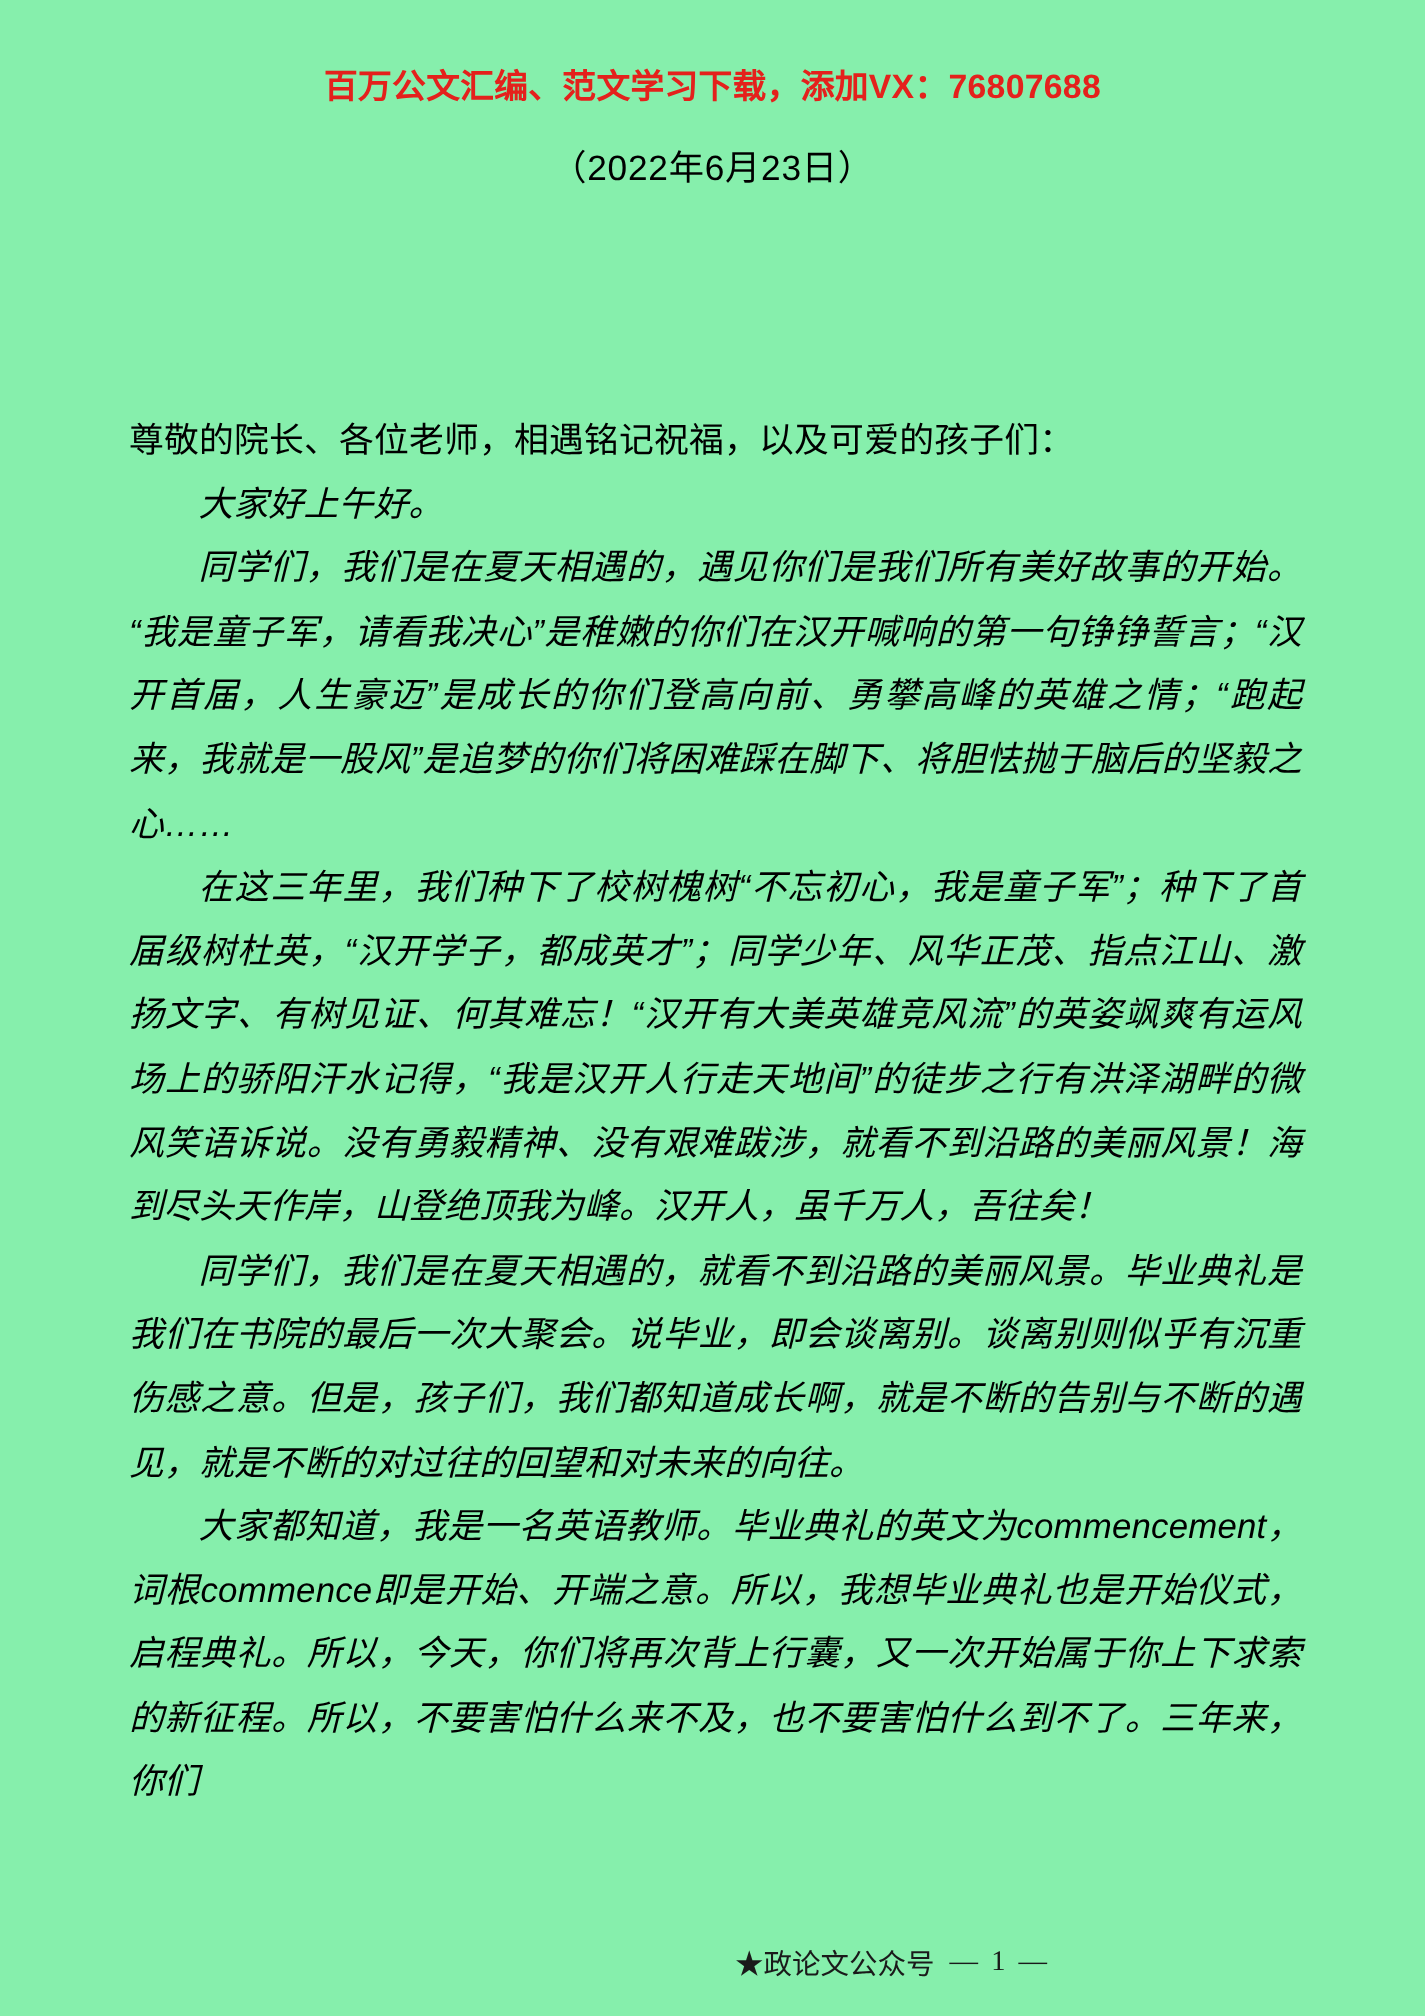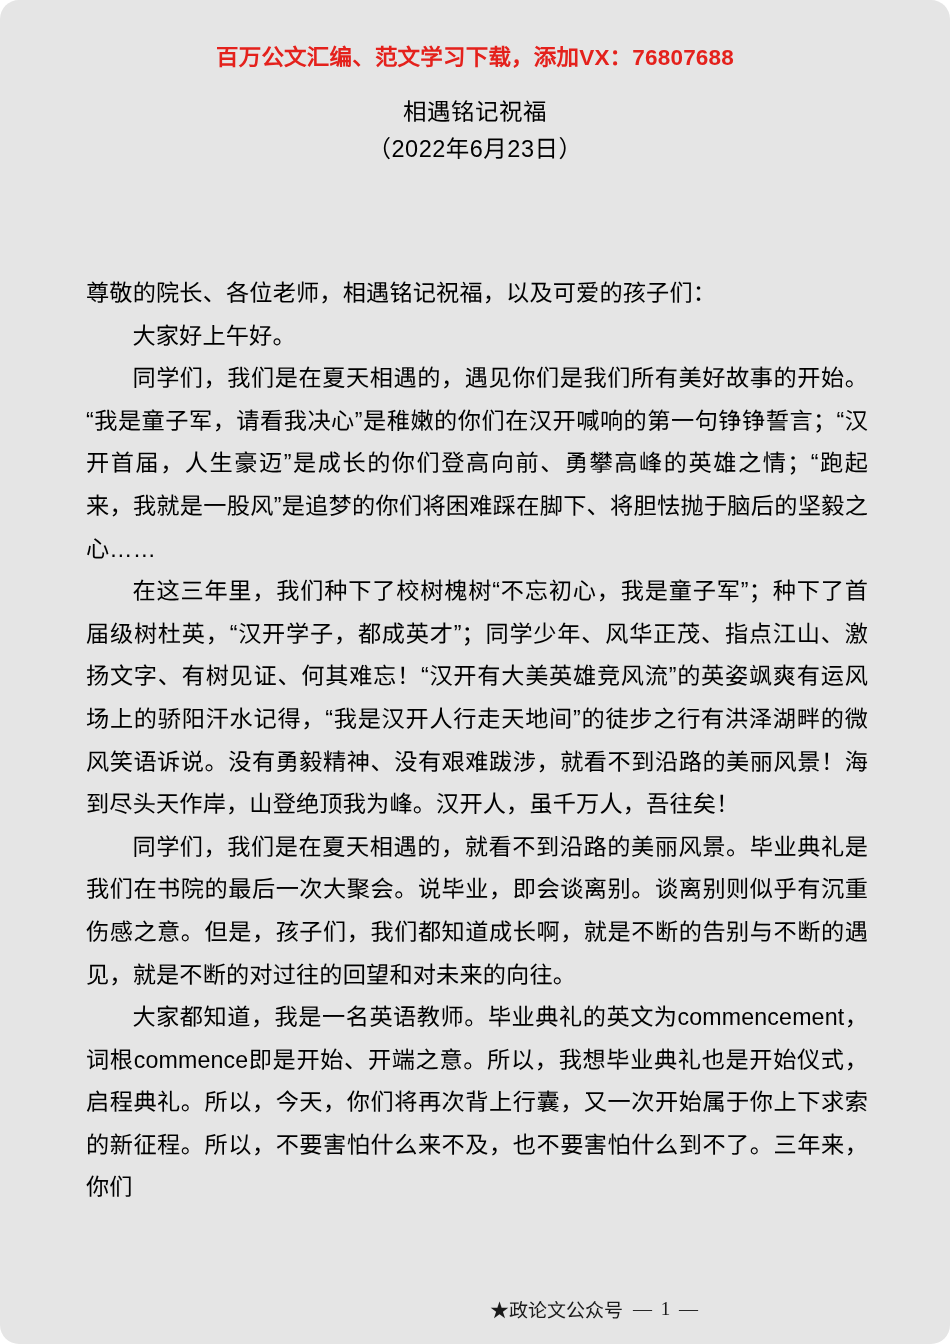--- a/index.html
+++ b/index.html
@@ -5,26 +5,25 @@
 <style>
   html, body {
     margin: 0;
     padding: 0;
     background: #ffffff;
   }
   .page {
     position: relative;
     width: 950px;
     height: 1344px;
-    background: #e5e5e5;
+    background: #86efac;
     box-sizing: border-box;
     overflow: hidden;
     font-family: "Liberation Sans", "DejaVu Sans", sans-serif;
     color: #000000;
-    border-radius: 19px;
   }
 
   
   .promo-header {
     position: absolute;
     top: 44px;
     left: 0;
     width: 950px;
     text-align: center;
     font-size: 22.5px;
@@ -64,20 +63,21 @@
     line-height: 42.6px;
     text-align: justify;
     text-justify: inter-ideograph;
     letter-spacing: 0.15px;
     margin: 0;
     color: #000;
     word-break: break-all;
   }
   .para.indent {
     text-indent: 2em;
+    font-style: italic;
   }
 
   
   .footer {
     position: absolute;
     bottom: 22px;
     left: 0;
     width: 950px;
     text-align: center;
     font-size: 0;
@@ -103,21 +103,20 @@
   }
 </style>
 </head>
 <body>
 
 <div class="page">
 
   <div class="promo-header">百万公文汇编、范文学习下载，添加VX：76807688</div>
 
   <div class="title-block">
-    <div class="title-line">相遇铭记祝福</div>
     <div class="title-line">（2022年6月23日）</div>
   </div>
 
   <div class="body-block">
     <p class="para">尊敬的院长、各位老师，相遇铭记祝福，以及可爱的孩子们：</p>
     <p class="para indent">大家好上午好。</p>
     <p class="para indent">同学们，我们是在夏天相遇的，遇见你们是我们所有美好故事的开始。“我是童子军，请看我决心”是稚嫩的你们在汉开喊响的第一句铮铮誓言；“汉开首届，人生豪迈”是成长的你们登高向前、勇攀高峰的英雄之情；“跑起来，我就是一股风”是追梦的你们将困难踩在脚下、将胆怯抛于脑后的坚毅之心……</p>
     <p class="para indent">在这三年里，我们种下了校树槐树“不忘初心，我是童子军”；种下了首届级树杜英，“汉开学子，都成英才”；同学少年、风华正茂、指点江山、激扬文字、有树见证、何其难忘！“汉开有大美英雄竞风流”的英姿飒爽有运风场上的骄阳汗水记得，“我是汉开人行走天地间”的徒步之行有洪泽湖畔的微风笑语诉说。没有勇毅精神、没有艰难跋涉，就看不到沿路的美丽风景！海到尽头天作岸，山登绝顶我为峰。汉开人，虽千万人，吾往矣！</p>
     <p class="para indent">同学们，我们是在夏天相遇的，就看不到沿路的美丽风景。毕业典礼是我们在书院的最后一次大聚会。说毕业，即会谈离别。谈离别则似乎有沉重伤感之意。但是，孩子们，我们都知道成长啊，就是不断的告别与不断的遇见，就是不断的对过往的回望和对未来的向往。</p>
     <p class="para indent">大家都知道，我是一名英语教师。毕业典礼的英文为commencement，词根commence即是开始、开端之意。所以，我想毕业典礼也是开始仪式，启程典礼。所以，今天，你们将再次背上行囊，又一次开始属于你上下求索的新征程。所以，不要害怕什么来不及，也不要害怕什么到不了。三年来，你们</p>

